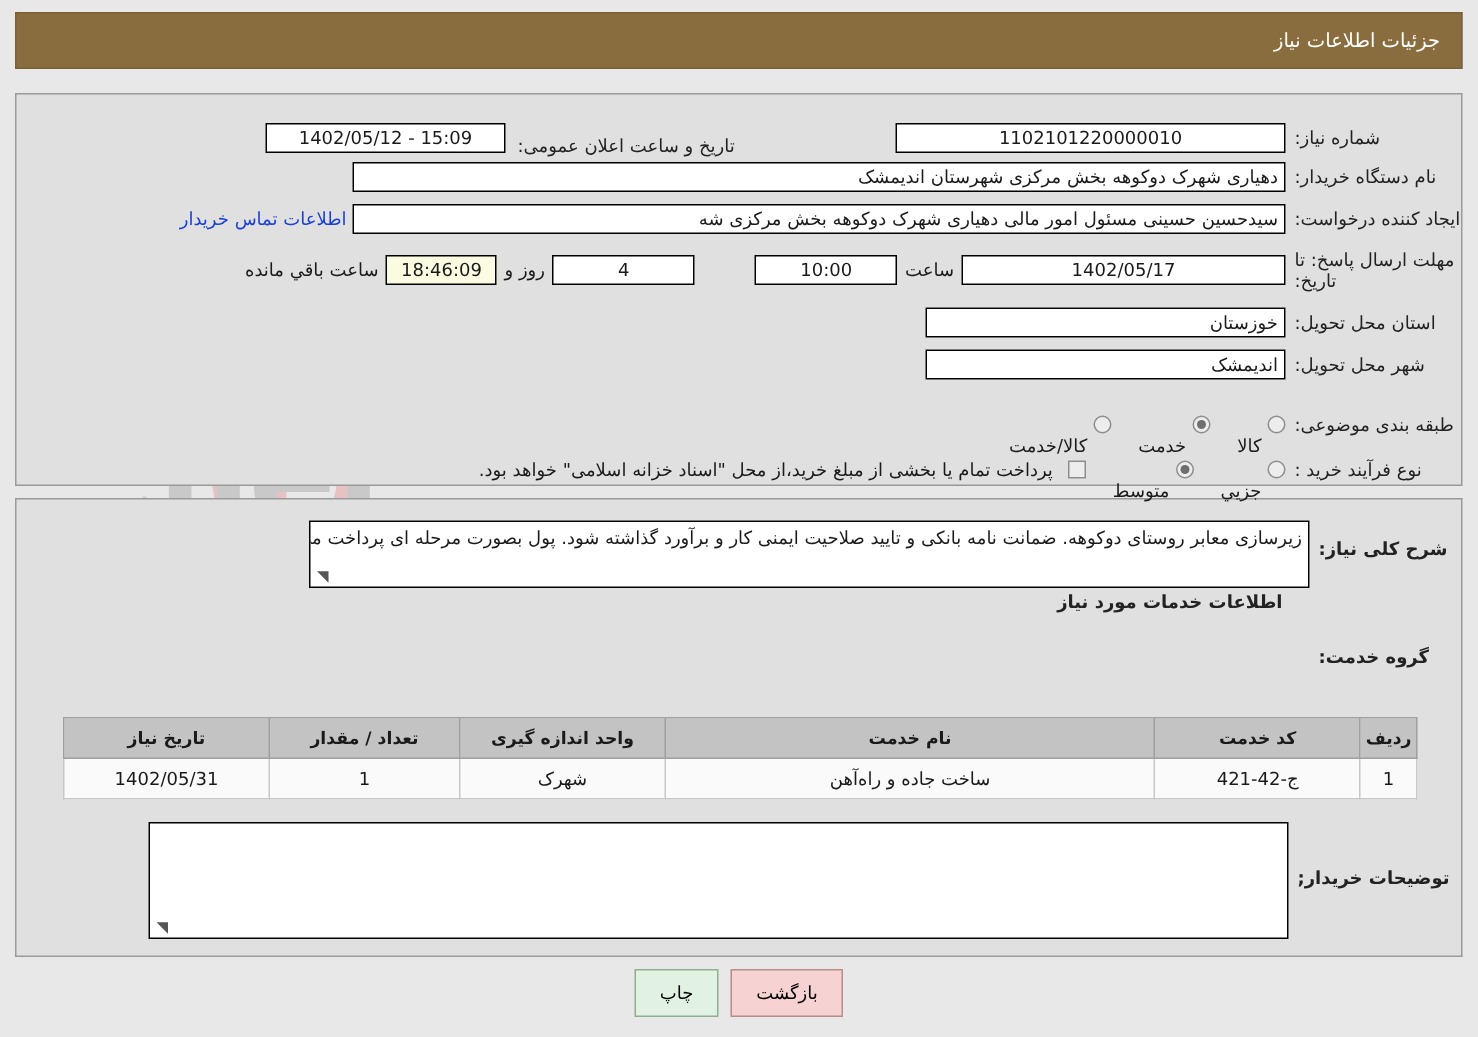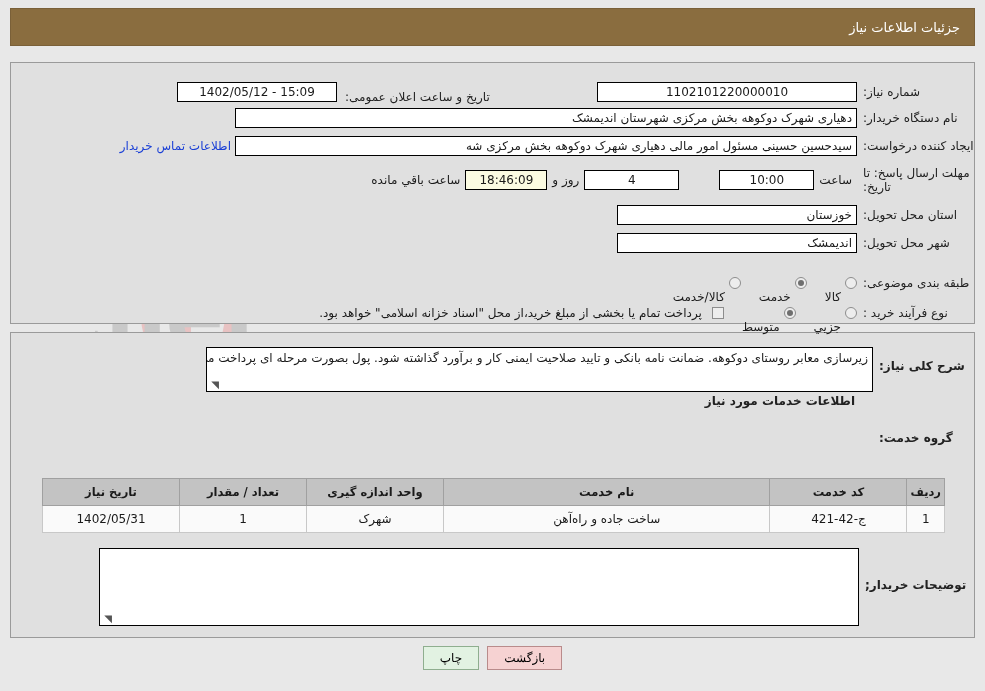--- a/index.html
+++ b/index.html
@@ -202,21 +202,21 @@
     left: 0; top: 646px;
     width: 985px;
     display: flex;
     flex-direction: row;
     justify-content: center;
     align-items: center;
     z-index: 30;
   }
   .btn {
     font-size: 12px;
-    height: 24px;
+    height: 32px;
     line-height: 20px;
     padding: 0 16px;
     border: 1px solid #7a7a7a;
     box-sizing: border-box;
     cursor: pointer;
     margin: 0 4px;
     text-align: center;
   }
   .btn-back  { background: #f6d2d2; border-color: #b98b8b; }
   .btn-print { background: #e2f2e2; border-color: #8fae8f; }
@@ -256,25 +256,26 @@
   <div class="lbl" style="width:112px;">ایجاد کننده درخواست:</div>
   <div class="fld right" style="width:622px;">سیدحسین حسینی مسئول امور مالی دهیاری شهرک دوکوهه بخش مرکزی شه</div>
   <a class="link" href="#">اطلاعات تماس خریدار</a>
 </div>
 
 <div class="row" style="left:133px; top:166px; width:842px;">
   <div class="lbl lbl-2line" style="width:112px;">
     <div>مهلت ارسال پاسخ: تا</div>
     <div>تاریخ:</div>
   </div>
+  <div class="fld center" style="width:216px;">1402/05/17</div>
   <span class="inline-txt">ساعت</span>
   <div class="fld center" style="width:95px;">10:00</div>
   <div class="fld center" style="width:95px; margin-right:40px;">4</div>
   <span class="inline-txt">روز و</span>
-  <div class="fld cream" style="width:82px;">18:46:09</div>
+  <div class="fld cream" style="width:74px;">18:46:09</div>
   <span class="inline-txt">ساعت باقي مانده</span>
 </div>
 
 <div class="row" style="left:615px; top:205px; width:360px;">
   <div class="lbl" style="width:112px;">استان محل تحویل:</div>
   <div class="fld right" style="width:240px;">خوزستان</div>
 </div>
 
 <div class="row" style="left:615px; top:233px; width:360px;">
   <div class="lbl" style="width:112px;">شهر محل تحویل:</div>

